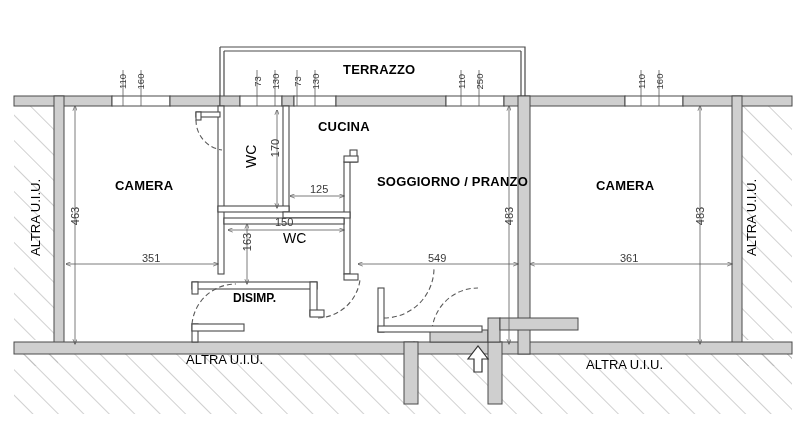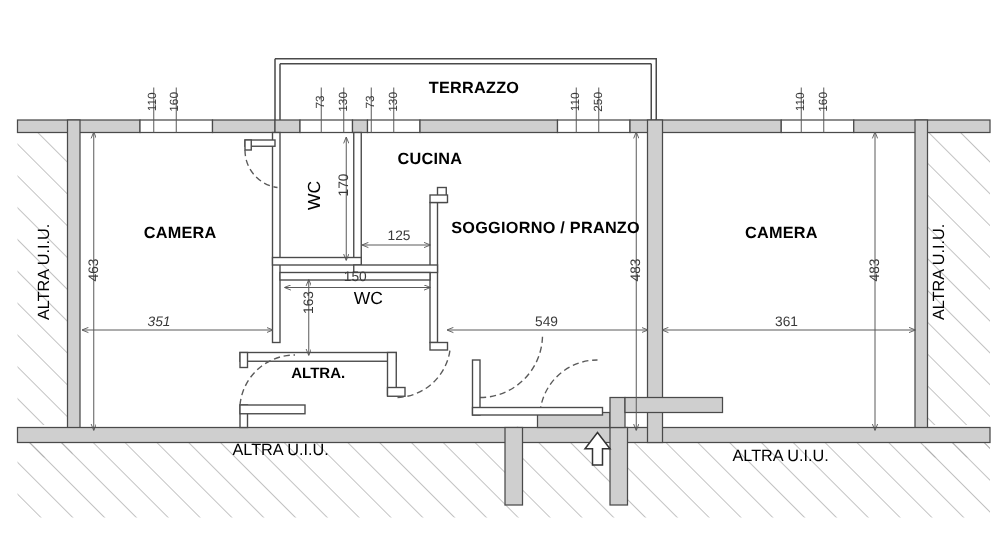--- a/index.html
+++ b/index.html
@@ -175,27 +175,27 @@
   </svg>
 
   <div class="lbl room" style="left:115px;top:178px;">CAMERA</div>
 
   <div class="lbl room" style="left:596px;top:178px;">CAMERA</div>
 
   <div class="lbl room" style="left:343px;top:62px;">TERRAZZO</div>
 
   <div class="lbl room" style="left:299px;top:119px;margin-left:19px;">CUCINA</div>
 
-  <div class="lbl room" style="left:361px;top:174px;">SOGGIORNO / PRANZO</div>
+  <div class="lbl room" style="left:377px;top:174px;">SOGGIORNO / PRANZO</div>
 
   <div class="lbl wc rot90c" style="left:231px;top:140px;width:40px;">WC</div>
 
   <div class="lbl wc" style="left:283px;top:230px;">WC</div>
 
-  <div class="lbl room-sm" style="left:233px;top:291px;">ALTRA.</div>
+  <div class="lbl room-sm" style="left:233px;top:291px;">DISIMP.</div>
 
   <div class="lbl ext rot90c" style="left:-20px;top:210px;width:110px;text-align:center;">ALTRA U.I.U.</div>
 
   <div class="lbl ext rot90c" style="left:696px;top:210px;width:110px;text-align:center;">ALTRA U.I.U.</div>
 
   <div class="lbl ext" style="left:186px;top:352px;">ALTRA U.I.U.</div>
 
   <div class="lbl ext" style="left:586px;top:357px;">ALTRA U.I.U.</div>
 
   <div class="lbl dim-sm rot90c" style="left:105px;top:76px;width:34px;text-align:center;">110</div>
@@ -207,21 +207,21 @@
   <div class="lbl dim-sm rot90c" style="left:280px;top:76px;width:34px;text-align:center;">73</div>
   <div class="lbl dim-sm rot90c" style="left:298px;top:76px;width:34px;text-align:center;">130</div>
 
   <div class="lbl dim-sm rot90c" style="left:444px;top:76px;width:34px;text-align:center;">110</div>
   <div class="lbl dim-sm rot90c" style="left:462px;top:76px;width:34px;text-align:center;">250</div>
 
   <div class="lbl dim-sm rot90c" style="left:624px;top:76px;width:34px;text-align:center;">110</div>
   <div class="lbl dim-sm rot90c" style="left:642px;top:76px;width:34px;text-align:center;">160</div>
 
   <div class="lbl dim rot90c" style="left:55px;top:210px;width:40px;text-align:center;">463</div>
-  <div class="lbl dim" style="left:118px;top:252px;font-style:italic;">351</div>
+  <div class="lbl dim" style="left:142px;top:252px;">351</div>
 
   <div class="lbl dim rot90c" style="left:255px;top:142px;width:40px;text-align:center;">170</div>
 
   <div class="lbl dim" style="left:310px;top:183px;">125</div>
 
   <div class="lbl dim" style="left:275px;top:216px;">150</div>
   <div class="lbl dim rot90c" style="left:227px;top:236px;width:40px;text-align:center;">163</div>
 
   <div class="lbl dim" style="left:428px;top:252px;">549</div>
   <div class="lbl dim rot90c" style="left:489px;top:210px;width:40px;text-align:center;">483</div>

